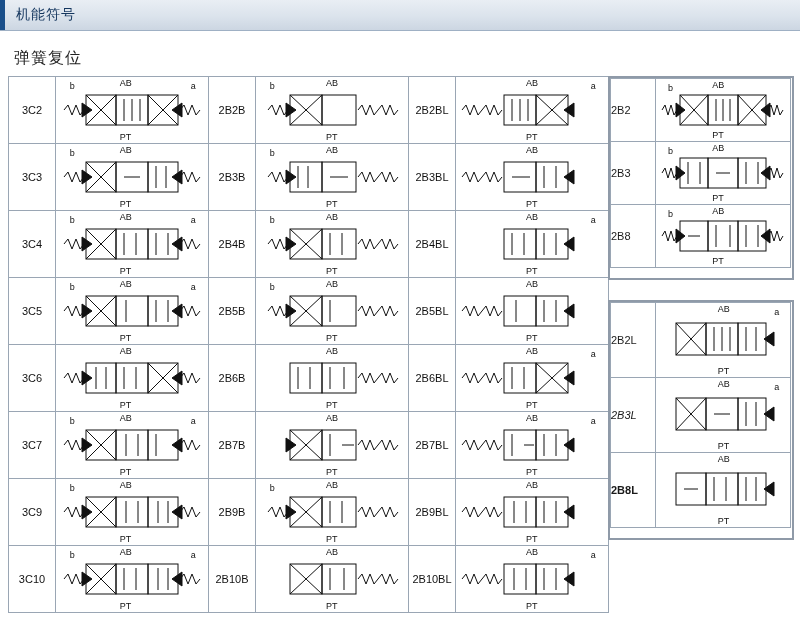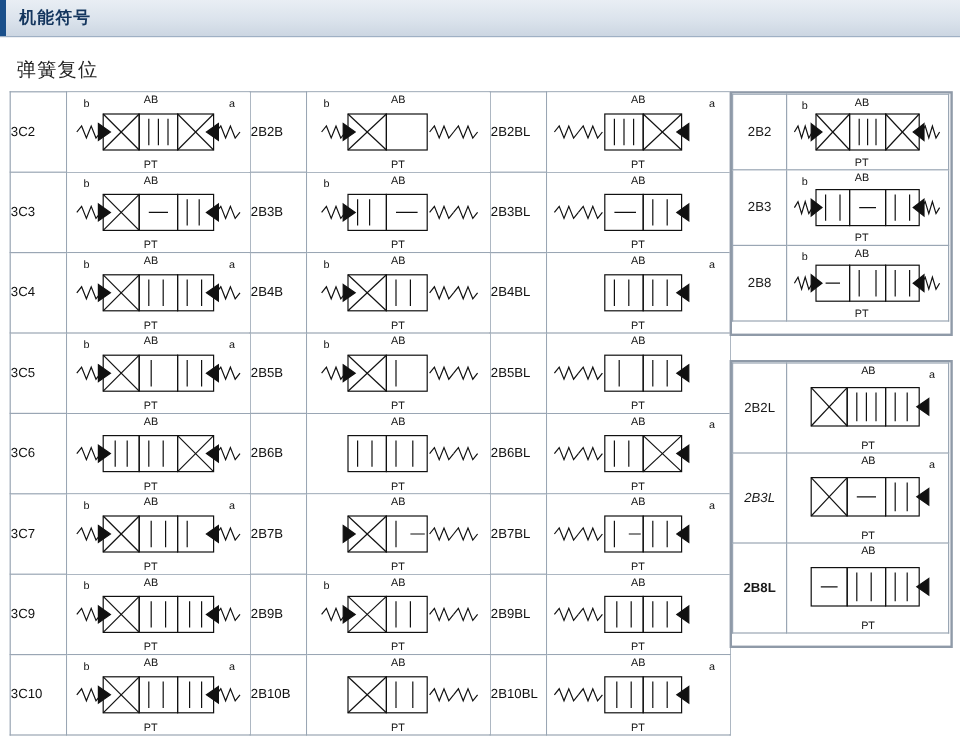--- a/index.html
+++ b/index.html
@@ -13,41 +13,41 @@
     position:relative;
     height:30px;
     background:linear-gradient(to bottom,#e9eef4 0%,#dbe3ec 55%,#ccd6e2 100%);
     border-bottom:1px solid #9fb0c4;
   }
   .header .accent{
     position:absolute;left:0;top:0;width:5px;height:30px;background:#1a4f8a;
   }
   .header .title{
     position:absolute;left:16px;top:6px;
-    font-size:14px;font-weight:bold;color:#14365e;
+    font-size:14px;font-weight:normal;color:#14365e;
     letter-spacing:1px;
   }
   .subtitle{
     position:absolute;left:14px;top:48px;
     font-size:16px;color:#222;letter-spacing:1px;
   }
   
   .main-table{
     position:absolute;left:8px;top:76px;
     border-collapse:collapse;
     table-layout:fixed;
   }
   .main-table td{
     border:1px solid #9aa6b4;
     padding:0;
     vertical-align:middle;
   }
   .code-cell{
     width:46px;height:66px;
-    text-align:left;
+    text-align:center;
     font-size:11px;
     color:#111;
     background:#fff;
   }
   .sym-cell{
     width:152px;height:66px;
     background:#fff;
     position:relative;
   }
   .side-table{
@@ -56,21 +56,21 @@
     table-layout:fixed;
     background:#fff;
   }
   .side-wrap{
     position:absolute;
     border:2px solid #8f9aa8;
     background:#fff;
     box-sizing:border-box;
   }
   .side-table td{ border:1px solid #9aa6b4;padding:0;vertical-align:middle; }
-  .side-code{ width:44px;height:62px;text-align:center;font-size:11px; }
+  .side-code{ width:44px;height:62px;text-align:left;font-size:11px; }
   .side-sym{ width:134px;height:62px;position:relative; }
 
   
   .sym{position:absolute;left:0;top:0;width:100%;height:100%;}
   .sym svg{display:block;width:100%;height:100%;}
   .lbl{
     position:absolute;font-size:9px;color:#111;white-space:nowrap;
     font-family:"Liberation Sans","DejaVu Sans",sans-serif;
   }
   .lbl.b{left:9%;top:6%;}

